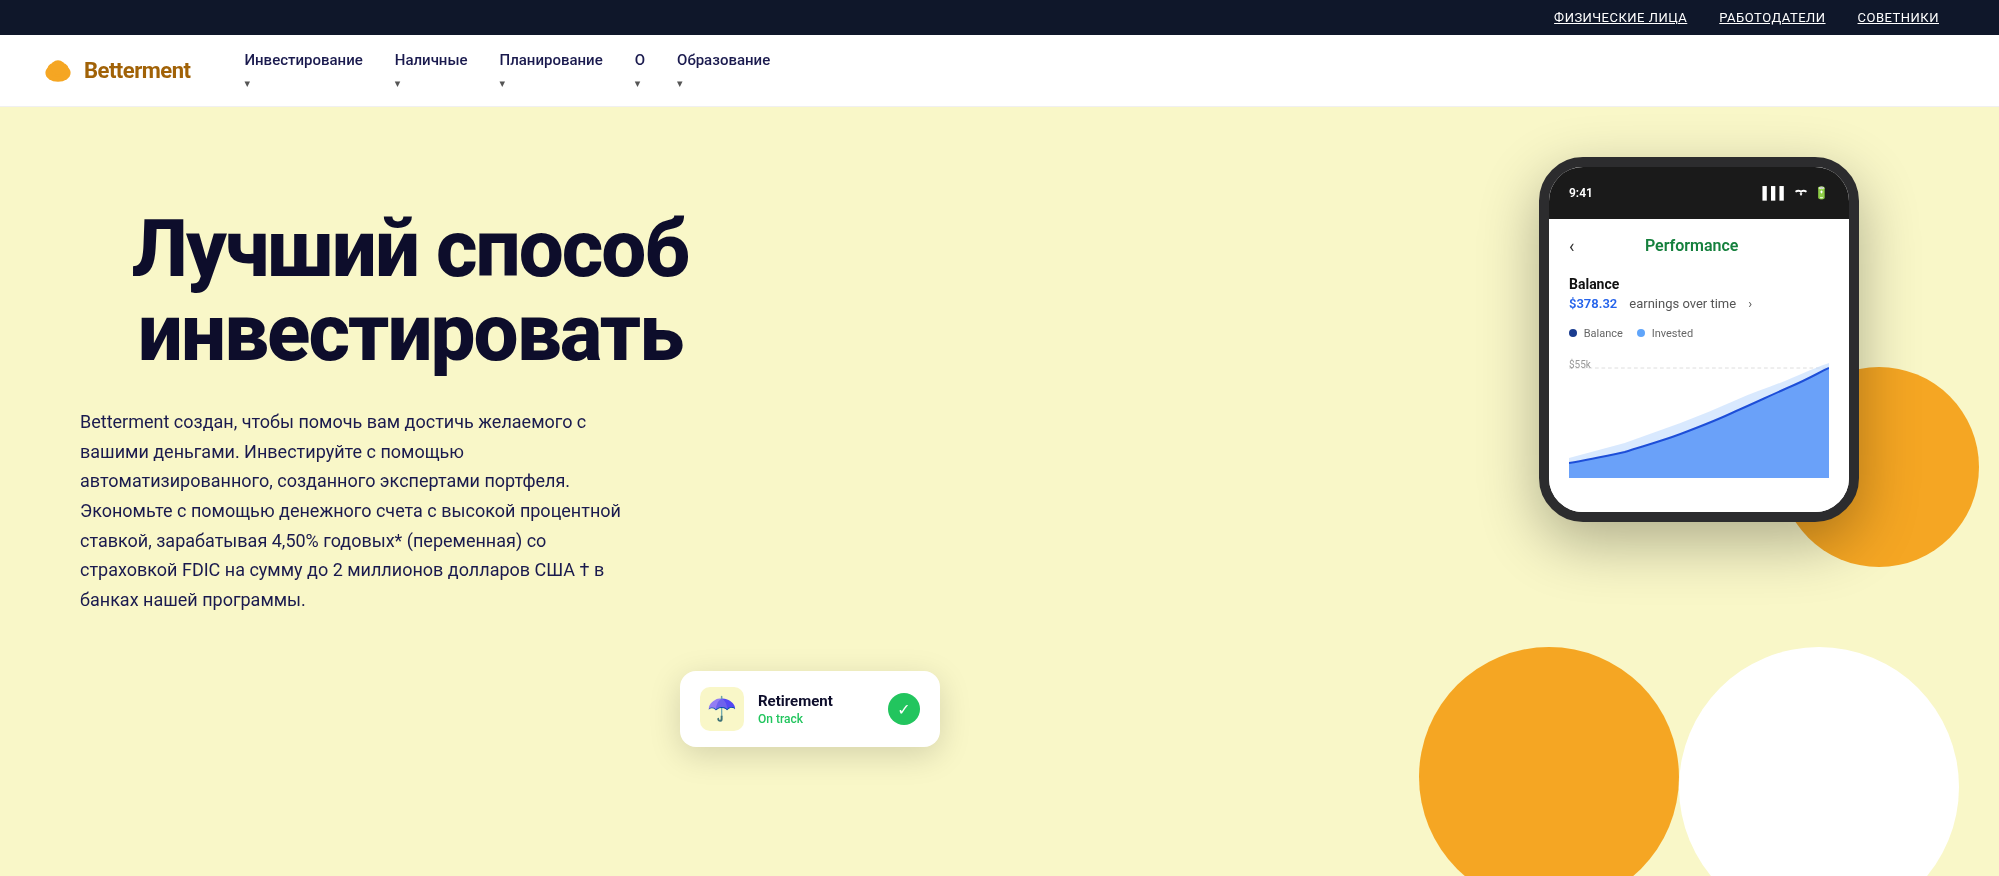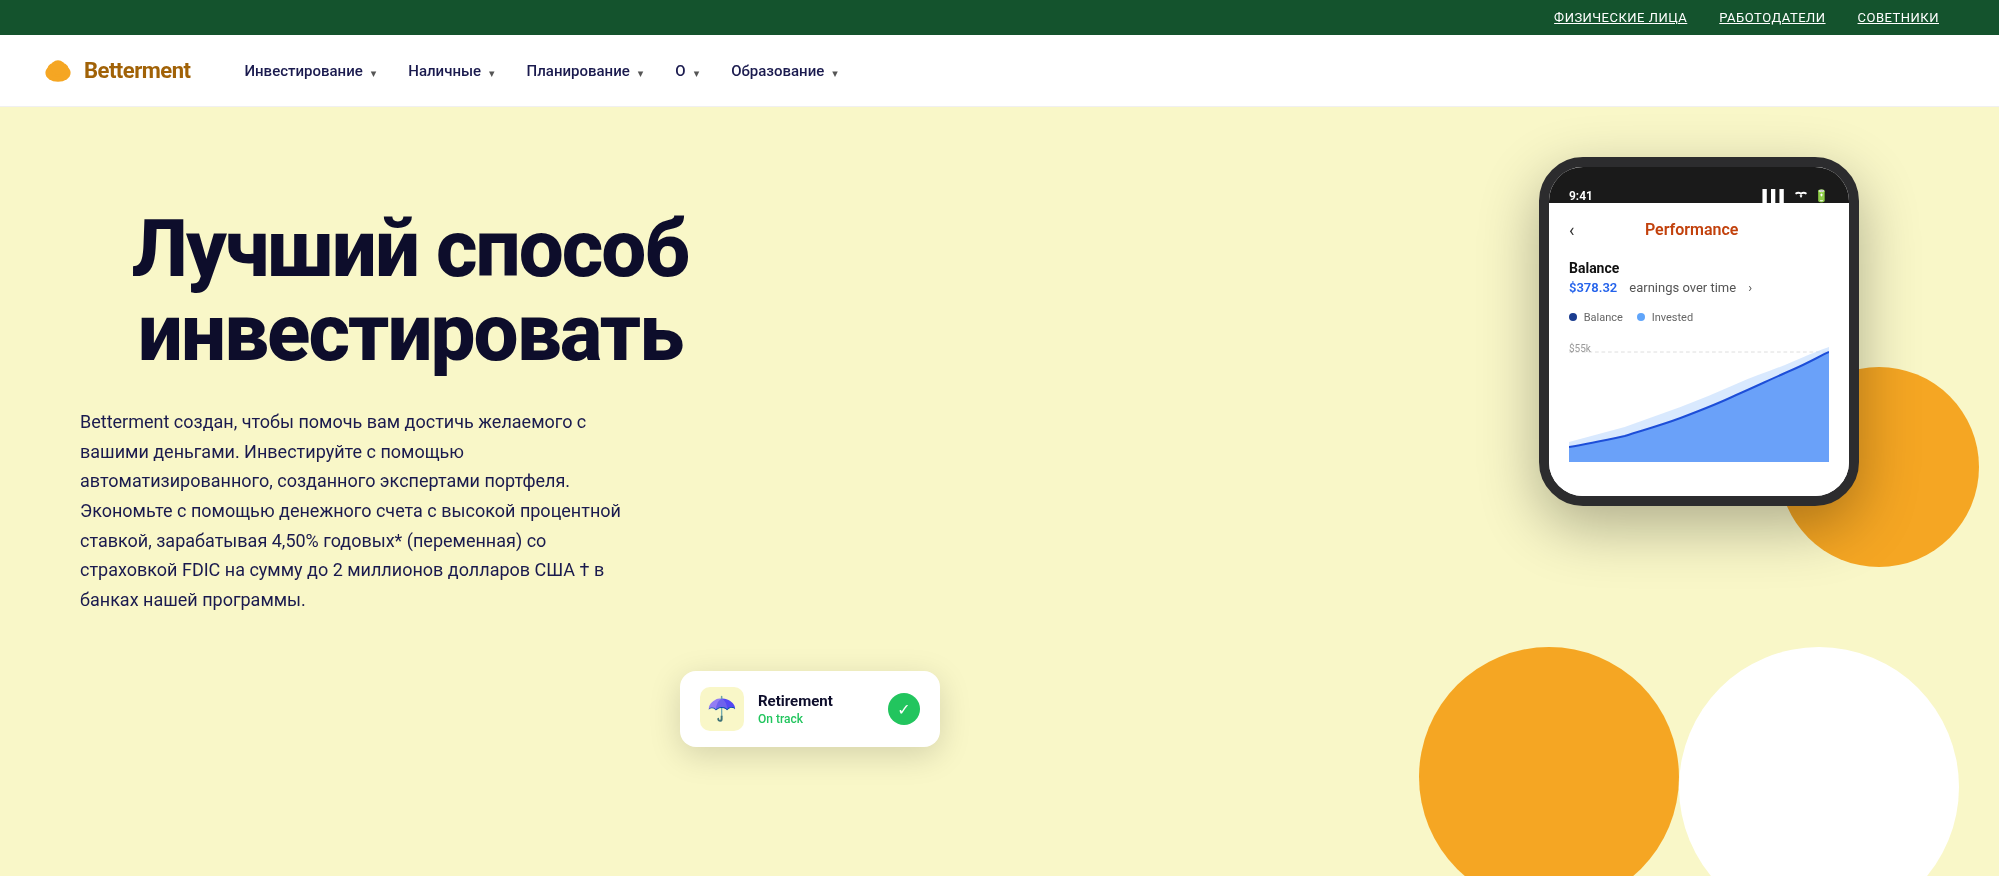--- a/index.html
+++ b/index.html
@@ -1,20 +1,20 @@
 <!DOCTYPE html>
 <html><head>
   <meta charset="utf-8">
   <style>
     * { margin: 0; padding: 0; box-sizing: border-box; }
     body { font-family: -apple-system, BlinkMacSystemFont, 'Segoe UI', Roboto, sans-serif; overflow-x: hidden; }
 
     
     .top-bar {
-      background: #14532d;
+      background: #0f172a;
       color: #fff;
       display: flex;
       justify-content: flex-end;
       align-items: center;
       gap: 32px;
       padding: 10px 60px;
       font-size: 13px;
     }
     .top-bar a {
       color: #fff;
@@ -55,28 +55,29 @@
       letter-spacing: -0.5px;
     }
     .nav-links {
       display: flex;
       align-items: center;
       gap: 4px;
       flex: 1;
     }
     .nav-item {
       display: flex;
-      align-items: flex-end;
+      align-items: flex-start;
       gap: 8px;
       padding: 8px 14px;
       font-size: 15px;
       color: #1a1a4e;
       cursor: pointer;
       border-radius: 4px;
       font-weight: 500;
+      flex-direction: column;
     }
     .nav-chevron {
       font-size: 11px;
       color: #555;
     }
     .nav-right {
       display: flex;
       align-items: center;
       gap: 16px;
     }
@@ -151,23 +152,23 @@
     .phone {
       background: #fff;
       border-radius: 44px;
       border: 10px solid #2c2c2e;
       box-shadow: 0 20px 60px rgba(0,0,0,0.3);
       overflow: hidden;
       position: relative;
     }
     .phone-notch-bar {
       background: #1a1a1a;
-      height: 36px;
-      display: flex;
-      align-items: flex-end;
+      height: 52px;
+      display: flex;
+      align-items: center;
       justify-content: space-between;
       padding: 0 20px;
       color: #fff;
       font-size: 12px;
       font-weight: 600;
     }
     .phone-status-right {
       display: flex;
       align-items: center;
       gap: 6px;
@@ -183,21 +184,21 @@
       justify-content: space-between;
       margin-bottom: 20px;
     }
     .phone-back {
       font-size: 18px;
       color: #333;
     }
     .phone-title {
       font-size: 16px;
       font-weight: 600;
-      color: #c2410c;
+      color: #15803d;
     }
     .phone-placeholder { width: 20px; }
 
     .phone-balance-label {
       font-size: 14px;
       font-weight: 700;
       color: #111;
       margin-bottom: 4px;
     }
     .phone-balance-amount {

